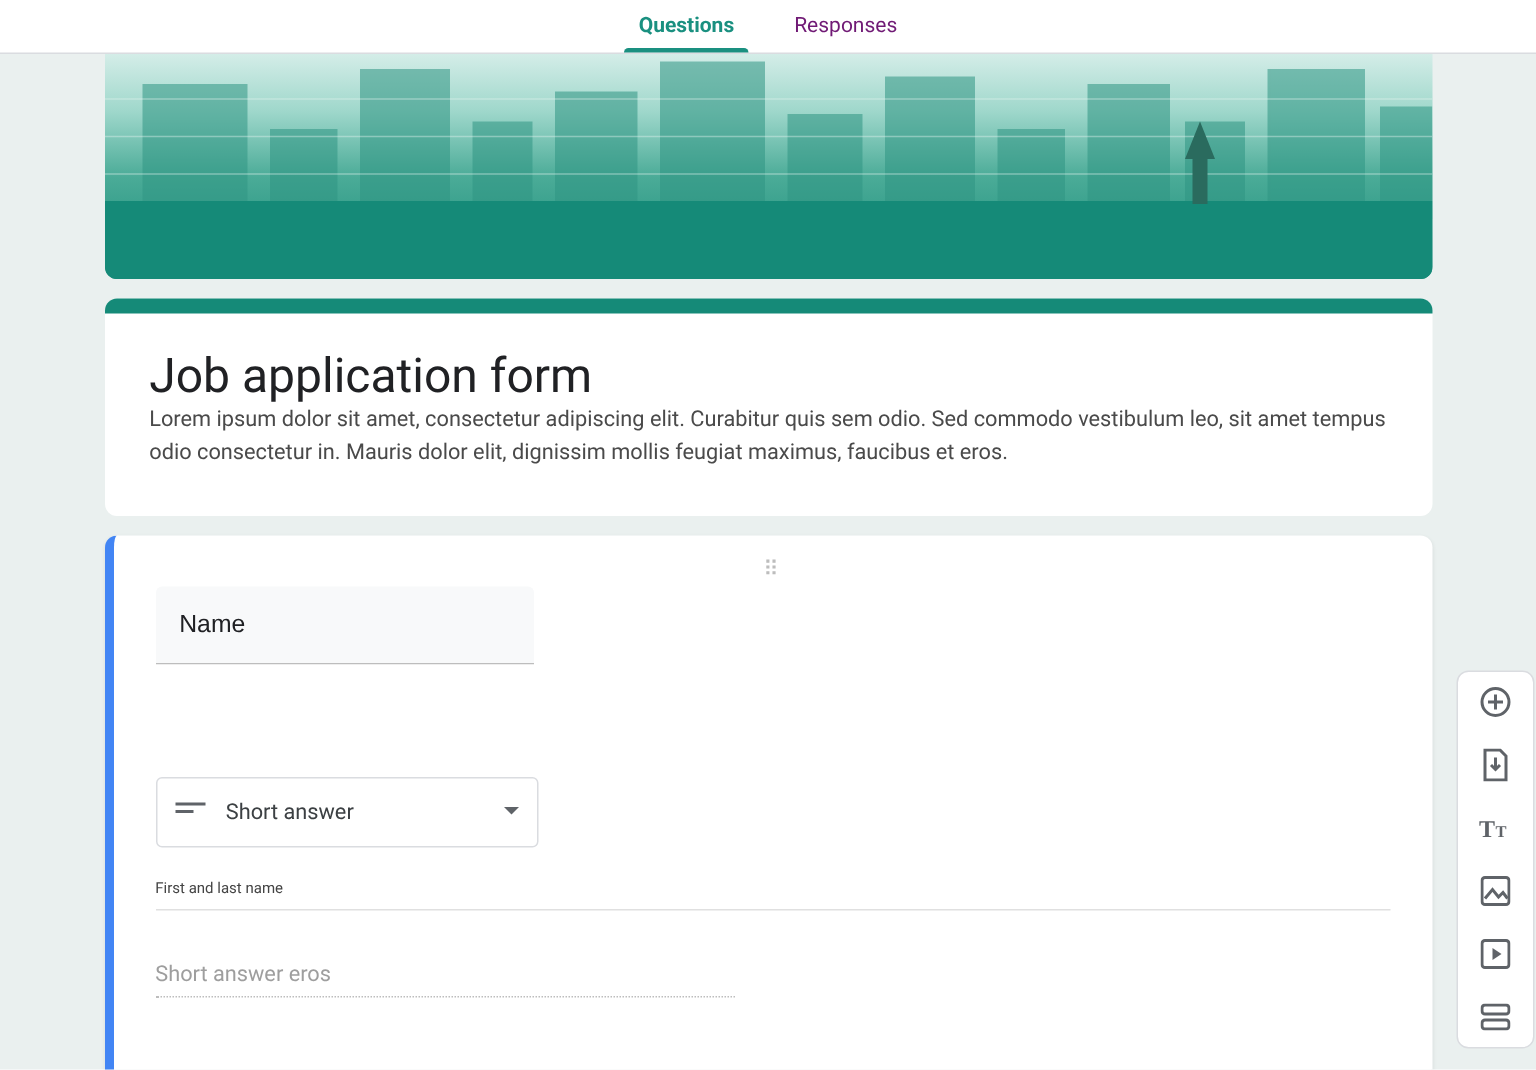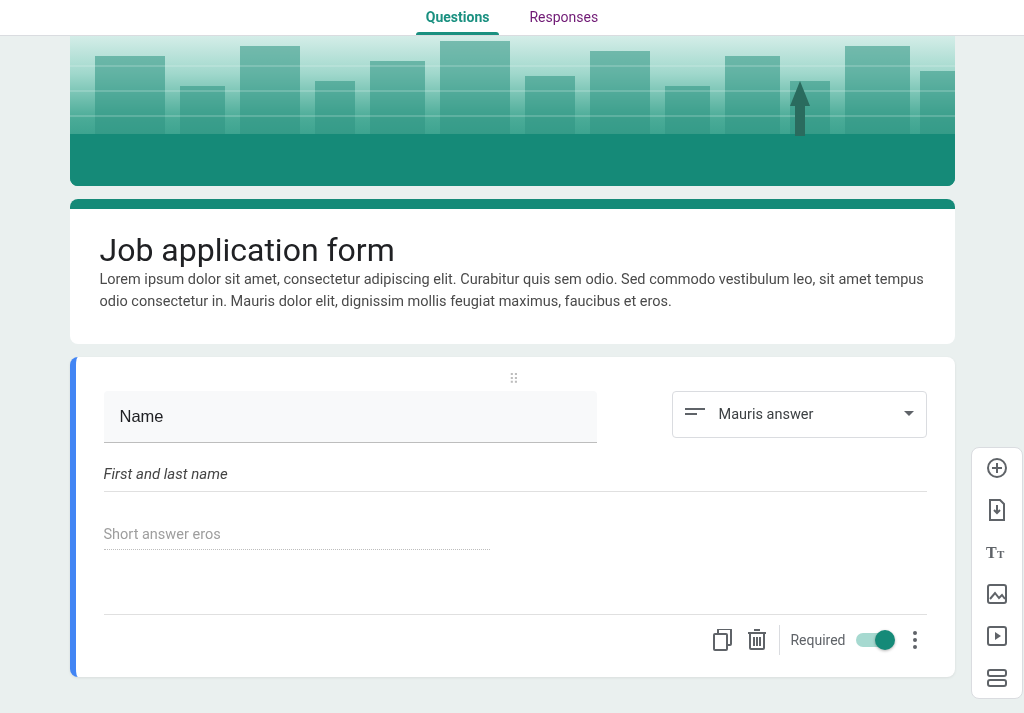--- a/index.html
+++ b/index.html
@@ -15,30 +15,30 @@
 .banner { height: 150px; border-radius: 0 0 8px 8px; overflow: hidden; background: linear-gradient(180deg, #d4ede8 0%, #a0d8cc 25%, #4aab97 55%, #158a78 100%); position: relative; }
 .banner svg { position: absolute; inset: 0; }
 
 .title-card { background: #fff; border-radius: 8px; margin-top: 13px; padding: 24px 30px 30px; position: relative; }
 .title-card::before { content: ''; position: absolute; left: 0; right: 0; top: 0; height: 10px; background: #158a78; border-radius: 8px 8px 0 0; }
 .form-title { font-size: 32px; font-weight: 400; color: #202124; margin-top: 8px; }
 .form-desc { font-size: 14.5px; color: #4a4a4a; line-height: 1.55; }
 
 .question-card { background: #fff; border-radius: 8px; margin-top: 13px; position: relative; padding: 14px 28px 4px; border-left: 6px solid #4285f4; box-shadow: 0 1px 3px rgba(0,0,0,0.08); }
 .drag-dots { text-align: center; color: #bdbdbd; font-size: 14px; letter-spacing: 2px; height: 14px; cursor: move; }
-.q-row { display: flex; gap: 75px; align-items: flex-start; margin-top: 6px; }
+.q-row { display: flex; gap: 75px; align-items: flex-start; margin-top: 6px; flex-direction: column; }
 .q-title { flex: 1; background: #f8f9fa; border: none; border-bottom: 1px solid #bdbdbd; padding: 16px 16px; font-size: 16.5px; color: #202124; border-radius: 4px 4px 0 0; outline: none; }
 .q-type { width: 255px; border: 1px solid #dadce0; border-radius: 4px; display: flex; align-items: center; padding: 14px 12px; gap: 14px; cursor: pointer; background: #fff; }
 .q-type-label { flex: 1; font-size: 14.5px; color: #3c4043; }
 .q-type svg { flex-shrink: 0; }
 .short-answer-icon { width: 20px; height: 12px; }
 .short-answer-icon span { display: block; height: 2px; background: #5f6368; margin-bottom: 3px; }
 .short-answer-icon span:last-child { width: 60%; }
 
-.q-desc { font-size: 15px; color: #444; margin-top: 22px; padding-bottom: 8px; border-bottom: 1px solid #e0e0e0; font-style: italic; }
+.q-desc { font-size: 10px; color: #444; margin-top: 22px; padding-bottom: 8px; border-bottom: 1px solid #e0e0e0; }
 .q-answer { font-size: 14.5px; color: #9e9e9e; margin-top: 34px; padding-bottom: 6px; border-bottom: 1px dotted #bdbdbd; width: 47%; }
 
 .q-footer { display: flex; justify-content: flex-end; align-items: center; gap: 10px; margin-top: 64px; padding: 10px 0 18px; border-top: 1px solid #e0e0e0; }
 .icon-btn { width: 24px; height: 24px; display: flex; align-items: center; justify-content: center; cursor: pointer; color: #5f6368; }
 .divider-v { width: 1px; height: 30px; background: #dadce0; }
 .req-label { font-size: 14px; color: #5f6368; }
 .toggle { width: 37px; height: 14px; background: #a6d9d0; border-radius: 10px; position: relative; cursor: pointer; }
 .toggle::after { content: ''; position: absolute; right: -2px; top: -3px; width: 20px; height: 20px; background: #158a78; border-radius: 50%; box-shadow: 0 1px 3px rgba(0,0,0,0.3); }
 
 .sidebar { position: absolute; right: -68px; top: 411px; width: 52px; background: #fff; border: 1px solid #dadce0; border-radius: 8px; padding: 8px 0; display: flex; flex-direction: column; align-items: center; gap: 18px; }
@@ -88,21 +88,21 @@
 
   <div class="question-card">
     <div class="drag-dots">⠿</div>
     <div class="q-row">
       <input class="q-title" value="Name" style="">
       <div class="q-type">
         <span class="short-answer-icon">
             <span></span>
             <span></span>
           </span>
-        <span class="q-type-label">Mauris answer</span>
+        <span class="q-type-label">Short answer</span>
         <svg width="10" height="6">
             <path d="M0 0 L5 5 L10 0" fill="#5f6368"></path>
           </svg>
       </div>
     </div>
     <div class="q-desc">First and last name</div>
     <div class="q-answer">Short answer eros</div>
     <div class="q-footer">
       <div class="icon-btn">
         <svg width="20" height="22">

